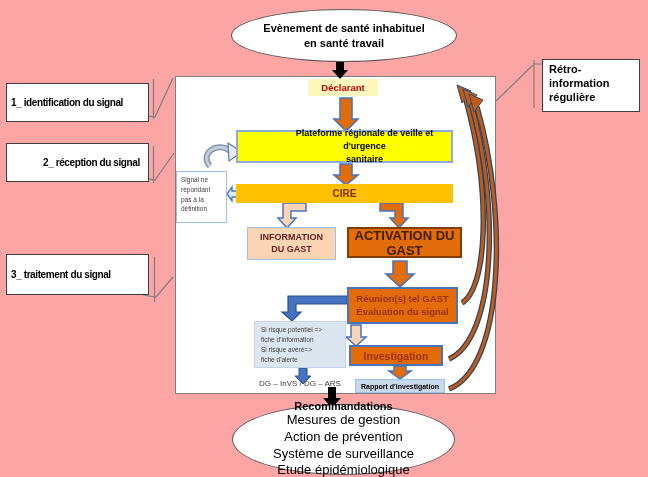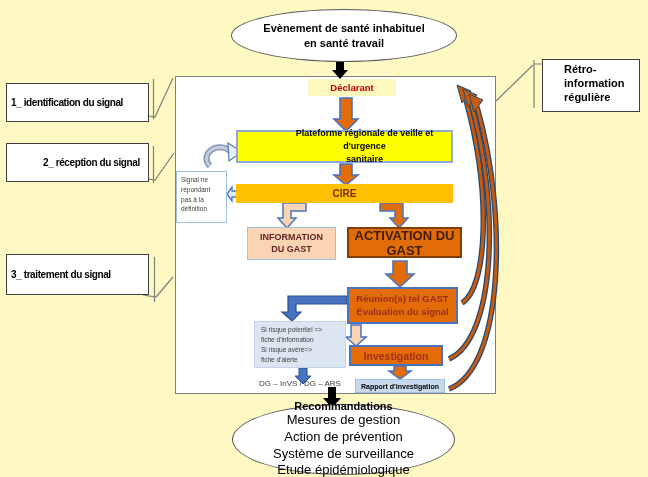--- a/index.html
+++ b/index.html
@@ -1,27 +1,27 @@
 <!DOCTYPE html>
 <html><head>
 <meta charset="utf-8">
 <style>
   html,body{margin:0;padding:0;background:#fff;}
-  #stage{position:relative;width:648px;height:477px;background:#fef9c3;
+  #stage{position:relative;width:648px;height:477px;background:#fca5a5;
          font-family:"Liberation Sans", sans-serif;overflow:hidden;}
   .abs{position:absolute;box-sizing:border-box;}
   svg.overlay{position:absolute;left:0;top:0;width:648px;height:477px;z-index:5;pointer-events:none;}
   .node{z-index:10;display:flex;flex-direction:column;align-items:center;justify-content:center;text-align:center;}
   .ellipse{border:1.4px solid #595959;border-radius:50%;background:#fff;z-index:10;
            display:flex;flex-direction:column;align-items:center;justify-content:center;text-align:center;}
   .container-frame{border:1.6px solid #7f7f7f;background:#fff;z-index:1;}
   .stepbox{border:1.8px solid #3f3f3f;background:#fff;z-index:10;display:flex;align-items:center;
            font-weight:bold;font-size:10px;letter-spacing:-0.4px;padding-left:4px;white-space:nowrap;}
   .retrobox{border:1.8px solid #3f3f3f;background:#fff;z-index:10;font-weight:bold;font-size:11px;
-            padding:3px 0 0 21px;line-height:1.25;}
+            padding:3px 0 0 6px;line-height:1.25;}
   .lbl-line{display:block;}
   .declarant{background:#FFF8BE;color:#C00000;font-weight:bold;font-size:9.5px;}
   .plateforme{background:#FFFF00;border:2px solid #8EAADB;color:#000;font-weight:bold;font-size:9px;line-height:1.45;}
   .cire{background:#FFC000;color:#7B2D12;font-weight:bold;font-size:10px;}
   .signalnote{background:#fff;border:1.4px solid #9CC3E5;font-size:6.5px;color:#404040;
               line-height:1.5;text-align:left;padding:3px 0 0 4px;z-index:10;}
   .infogast{background:#FBD4B4;border:1.6px solid #9CC3E5;color:#632423;font-weight:bold;font-size:9px;line-height:1.3;}
   .activgast{background:#E36C0A;border:2px solid #7F3F00;color:#401D07;font-weight:bold;font-size:13px;}
   .reunion{background:#E36C09;border:2px solid #4674C1;color:#99301C;font-weight:bold;font-size:9.5px;line-height:1.35;}
   .risquenote{background:#DCE6F1;border:1px solid #C5D3E8;font-size:6.5px;color:#404040;
@@ -99,21 +99,21 @@
   <div class="abs stepbox" style="left:6px;top:254px;width:143px;height:41px;">
     <span>3_ traitement du signal</span>
   </div>
 
   <div class="abs retrobox" style="left:542px;top:59px;width:98px;height:53px;">
     <span class="lbl-line">Rétro-</span>
     <span class="lbl-line">information</span>
     <span class="lbl-line">régulière</span>
   </div>
 
-  <div class="abs node declarant" style="left:308px;top:79px;width:88px;height:17px;">
+  <div class="abs node declarant" style="left:308px;top:79px;width:70px;height:17px;">
     <span>Déclarant</span>
   </div>
 
   <div class="abs node plateforme" style="left:236px;top:130px;width:217px;height:33px;padding-left:40px;">
     <span class="lbl-line">Plateforme régionale de veille et d'urgence</span>
     <span class="lbl-line">sanitaire</span>
   </div>
 
   <div class="abs node cire" style="left:236px;top:184px;width:217px;height:19px;">
     <span>CIRE</span>

